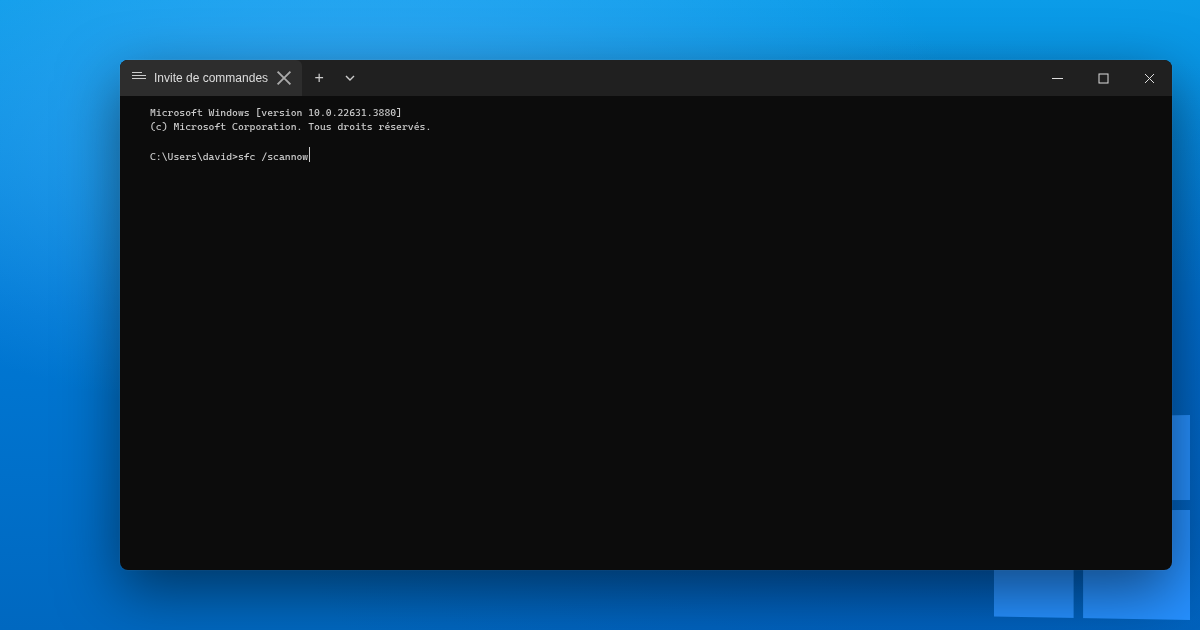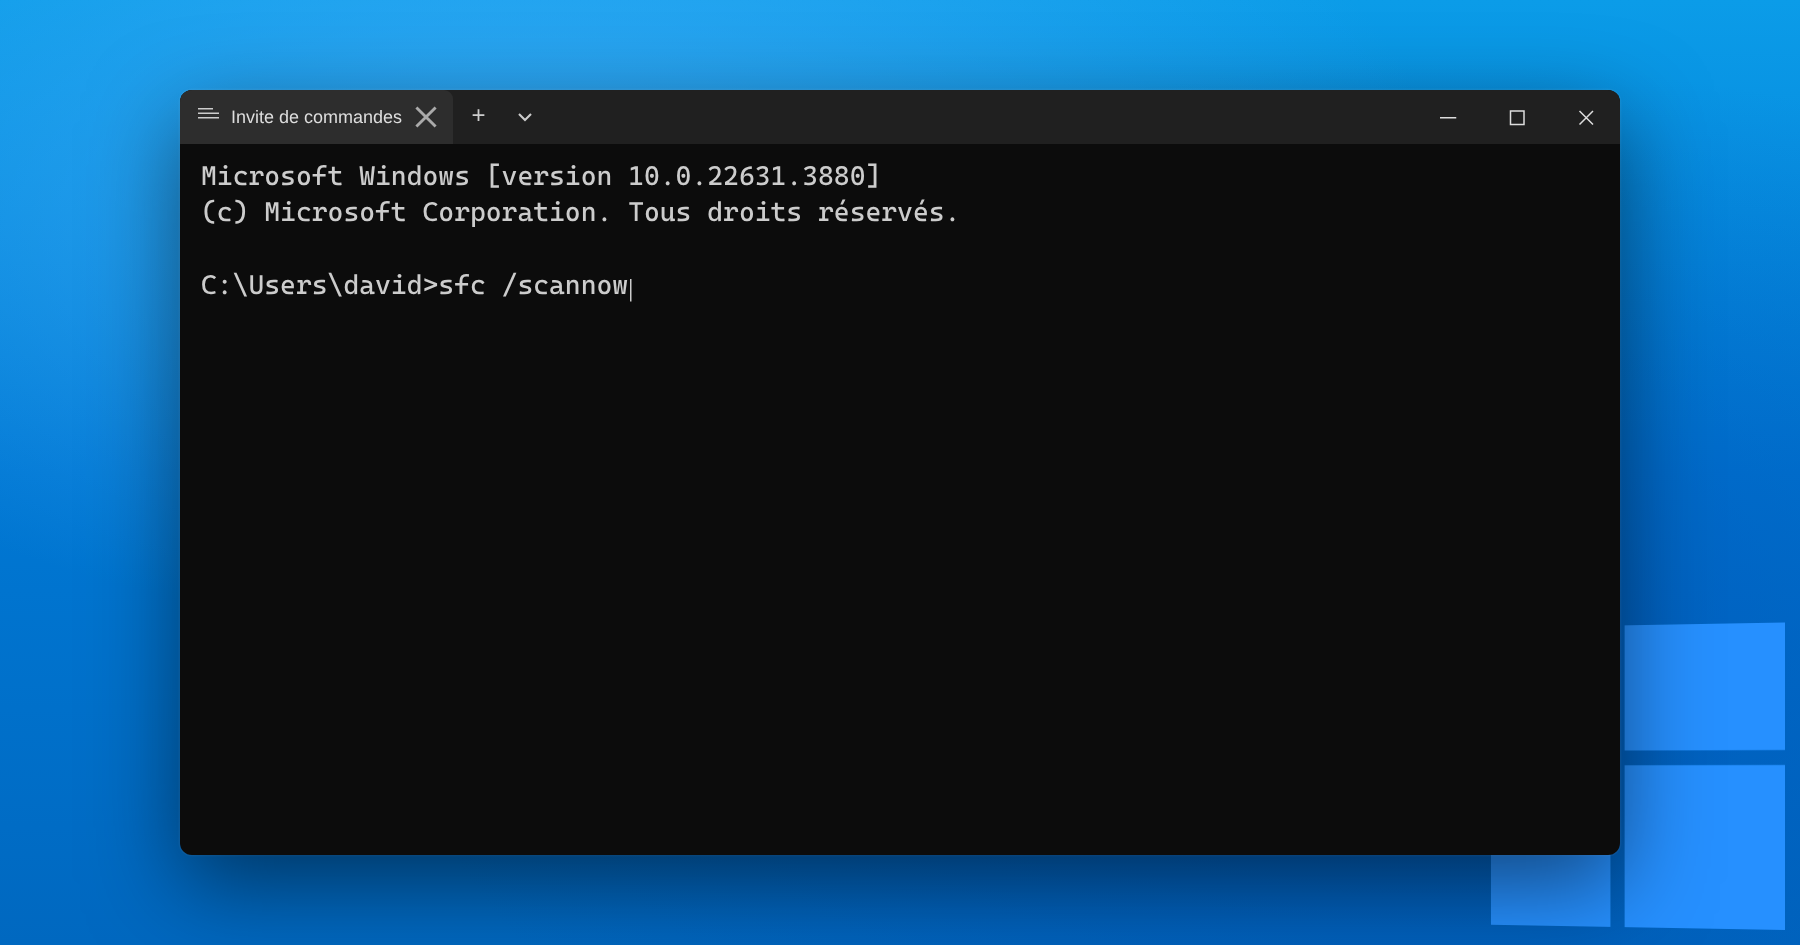--- a/index.html
+++ b/index.html
@@ -35,21 +35,21 @@
       transform: perspective(800px) rotateY(-8deg);
       transform-origin: right center;
     }
     .win-logo div {
       background: #2690ff;
     }
     .terminal {
       position: absolute;
       left: 120px;
       top: 60px;
-      width: 960px;
+      width: 1052px;
       height: 510px;
       background: #0c0c0c;
       border-radius: 8px;
       box-shadow: 0 20px 60px rgba(0,0,0,0.5), 0 0 0 1px rgba(255,255,255,0.05);
       overflow: hidden;
       display: flex;
       flex-direction: column;
     }
     .titlebar {
       height: 36px;
@@ -123,24 +123,25 @@
       align-items: center;
       justify-content: center;
       color: #ddd;
       cursor: pointer;
     }
     .win-btn svg { width: 11px; height: 11px; stroke: #ddd; fill: none; stroke-width: 1; }
     .terminal-body {
       flex: 1;
       padding: 10px 14px;
       font-family: 'Cascadia Mono', 'Consolas', monospace;
-      font-size: 18px;
+      font-size: 10px;
       line-height: 1.35;
       color: #cccccc;
       white-space: pre;
+      margin-left: 16px;
     }
     .cursor {
       display: inline-block;
       width: 1px;
       height: 15px;
       background: #ccc;
       vertical-align: text-bottom;
       margin-left: 1px;
     }
   </style>

